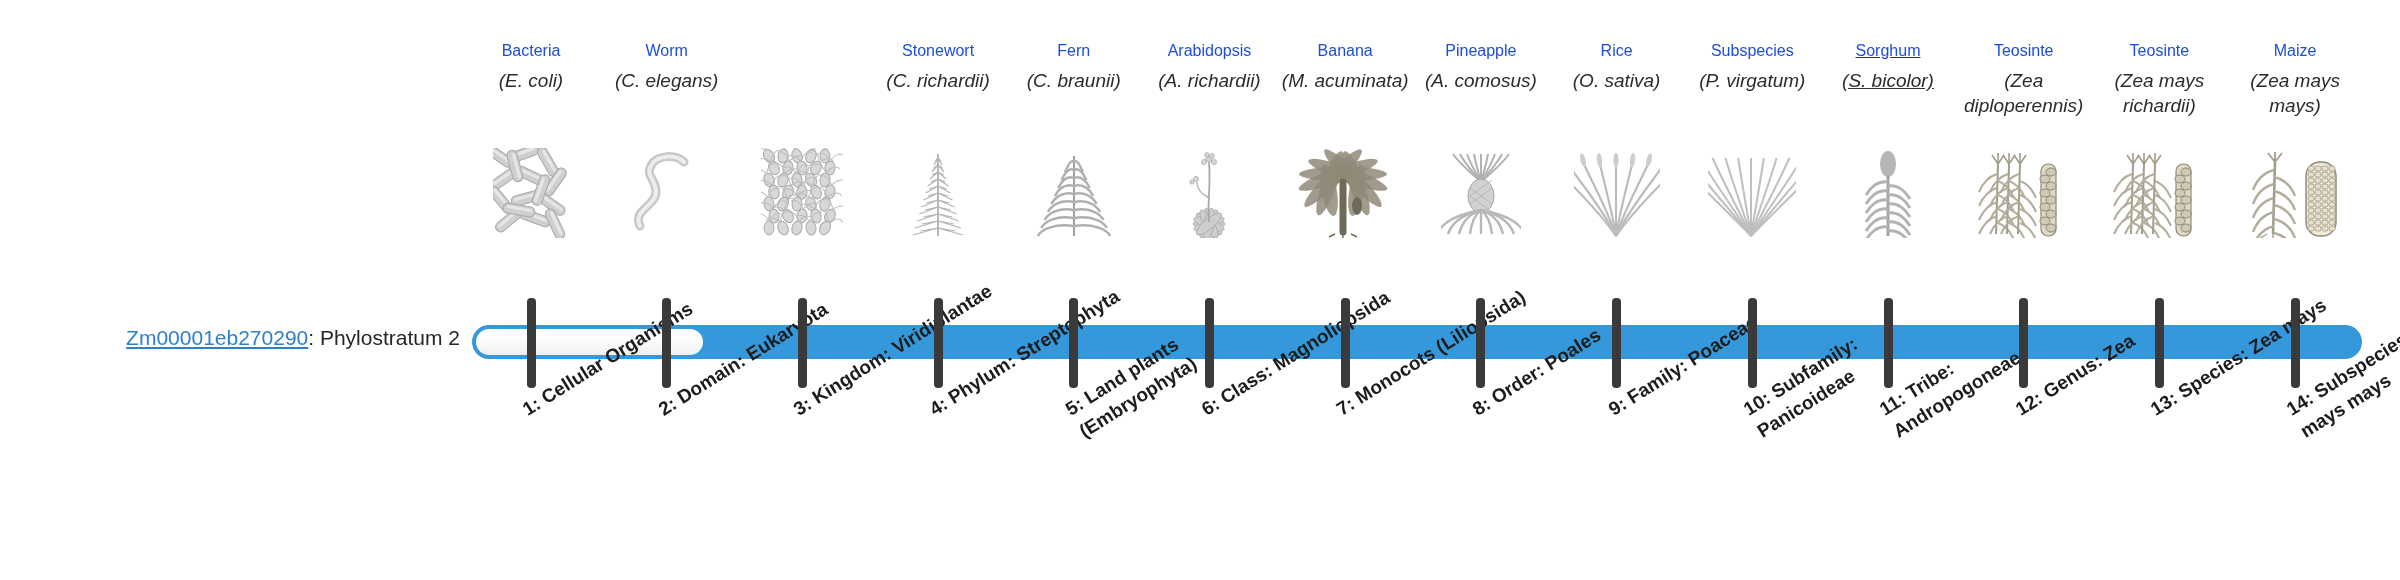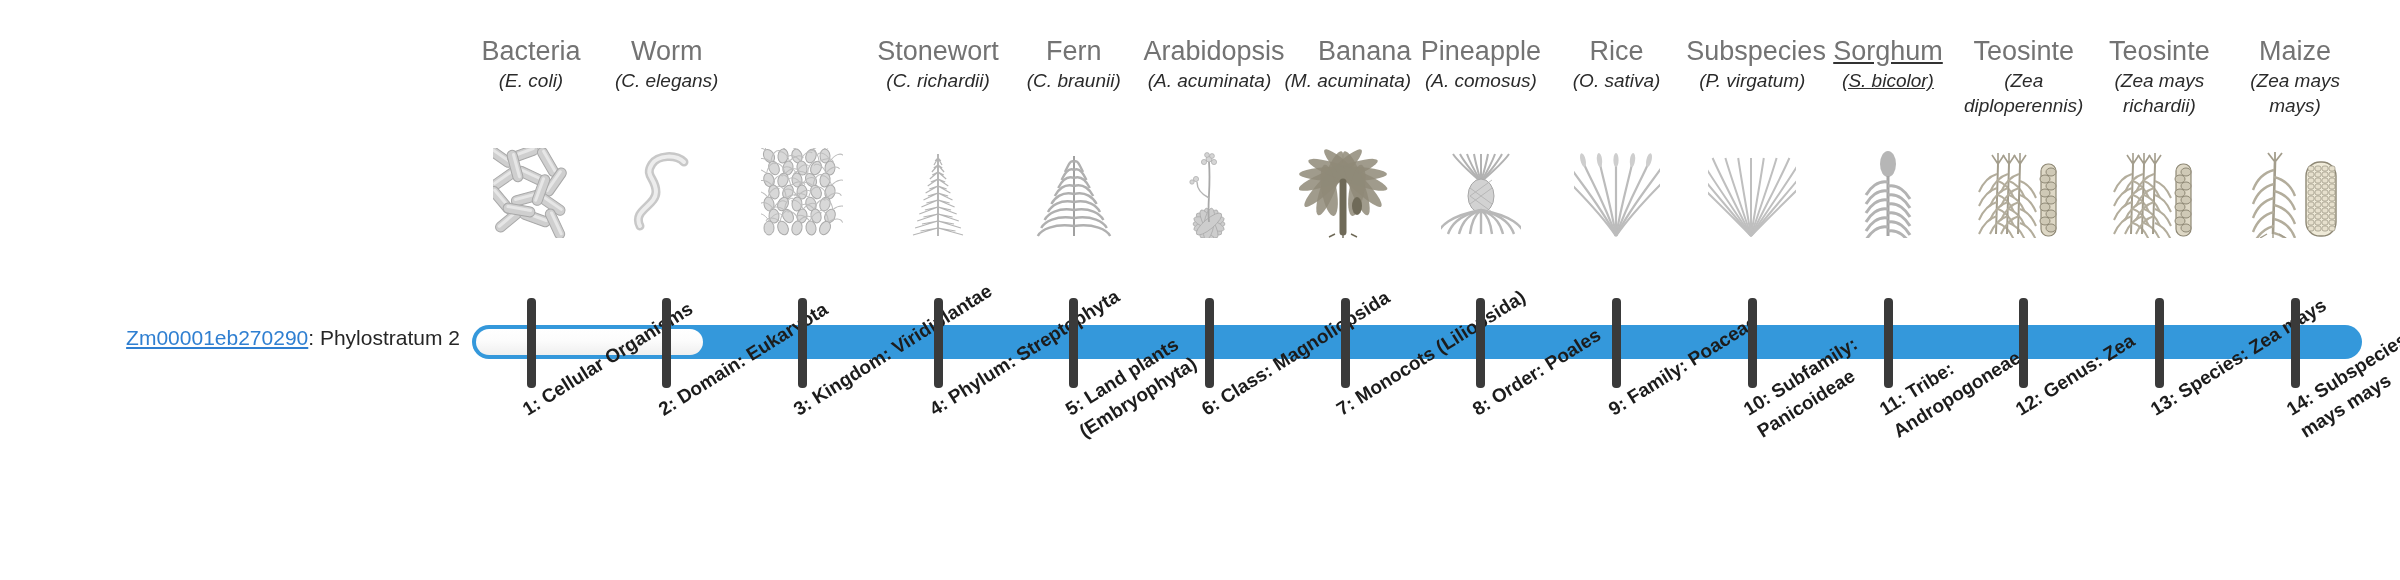--- a/index.html
+++ b/index.html
@@ -34,23 +34,23 @@
 
   
   .col {
     position:absolute;
     top:38px;
     width:132px;
     margin-left:-66px;
     text-align:center;
   }
   .common {
-    font-size:27px;
+    font-size:16px;
     line-height:26px;
-    color:#737373;
+    color:#1d4ed8;
     white-space:nowrap;
   }
   .sci {
     font-size:19px;
     line-height:25px;
     font-style:italic;
     color:#2b2b2b;
     margin-top:4px;
     min-height:25px;
   }
@@ -444,21 +444,21 @@
         <path d="M42 70 C24.12 67 12.2 74 9.2 80" fill="none" stroke="#b0b0b0" stroke-width="2.4"></path>
             <path d="M42 70 C59.879999999999995 67 71.8 74 74.8 80" fill="none" stroke="#b0b0b0" stroke-width="2.4"></path>
         <path d="M42 78 C22.08 75 8.799999999999997 82 5.799999999999997 88" fill="none" stroke="#b0b0b0" stroke-width="2.4"></path>
             <path d="M42 78 C61.92 75 75.2 82 78.2 88" fill="none" stroke="#b0b0b0" stroke-width="2.4"></path>
       </svg>
     </div>
     <div class="tick" style="left: 1073.8px;"></div>
     <div class="rank" style="left: 1063.8px;">5: Land plants (Embryophyta)</div>
     <div class="col" style="left: 1209.5px;">
       <div class="common">Arabidopsis</div>
-      <div class="sci">(A. acuminata)</div>
+      <div class="sci">(A. richardii)</div>
     </div>
     <div class="art" style="left: 1209.5px;">
       <svg width="78" height="90" viewBox="0 0 78 90">
         <ellipse cx="38" cy="76" rx="16" ry="5" fill="#cdcdcd" stroke="#ababab" stroke-width="0.8" transform="rotate(0 38 76)"></ellipse>
         <ellipse cx="38" cy="76" rx="16" ry="5" fill="#cdcdcd" stroke="#ababab" stroke-width="0.8" transform="rotate(40 38 76)"></ellipse>
         <ellipse cx="38" cy="76" rx="16" ry="5" fill="#cdcdcd" stroke="#ababab" stroke-width="0.8" transform="rotate(80 38 76)"></ellipse>
         <ellipse cx="38" cy="76" rx="16" ry="5" fill="#cdcdcd" stroke="#ababab" stroke-width="0.8" transform="rotate(120 38 76)"></ellipse>
         <ellipse cx="38" cy="76" rx="16" ry="5" fill="#cdcdcd" stroke="#ababab" stroke-width="0.8" transform="rotate(160 38 76)"></ellipse>
         <ellipse cx="38" cy="76" rx="16" ry="5" fill="#cdcdcd" stroke="#ababab" stroke-width="0.8" transform="rotate(200 38 76)"></ellipse>
         <ellipse cx="38" cy="76" rx="16" ry="5" fill="#cdcdcd" stroke="#ababab" stroke-width="0.8" transform="rotate(240 38 76)"></ellipse>
@@ -472,21 +472,21 @@
           <circle cx="43" cy="14" r="2.6"></circle>
           <circle cx="36" cy="7" r="2.4"></circle>
           <circle cx="41" cy="8" r="2.4"></circle>
           <circle cx="25" cy="31" r="2.6"></circle>
           <circle cx="21" cy="34" r="2.2"></circle>
         </g>
       </svg>
     </div>
     <div class="tick" style="left: 1209.5px;"></div>
     <div class="rank" style="left: 1199.5px;">6: Class: Magnoliopsida</div>
-    <div class="col" style="left: 1345.2px; text-align: right;">
+    <div class="col" style="left: 1345.2px;">
       <div class="common">Banana</div>
       <div class="sci">(M. acuminata)</div>
     </div>
     <div class="art" style="left: 1345.2px;">
       <svg width="92" height="90" viewBox="0 0 92 90">
         <ellipse cx="44" cy="26" rx="34" ry="7.5" fill="#8f8a78" opacity="0.85" transform="rotate(-70 44 40)"></ellipse>
         <ellipse cx="44" cy="26" rx="40" ry="7.5" fill="#8f8a78" opacity="0.85" transform="rotate(-45 44 40)"></ellipse>
         <ellipse cx="44" cy="26" rx="42" ry="7.5" fill="#8f8a78" opacity="0.85" transform="rotate(-20 44 40)"></ellipse>
         <ellipse cx="44" cy="26" rx="44" ry="7.5" fill="#8f8a78" opacity="0.85" transform="rotate(0 44 40)"></ellipse>
         <ellipse cx="44" cy="26" rx="42" ry="7.5" fill="#8f8a78" opacity="0.85" transform="rotate(20 44 40)"></ellipse>

